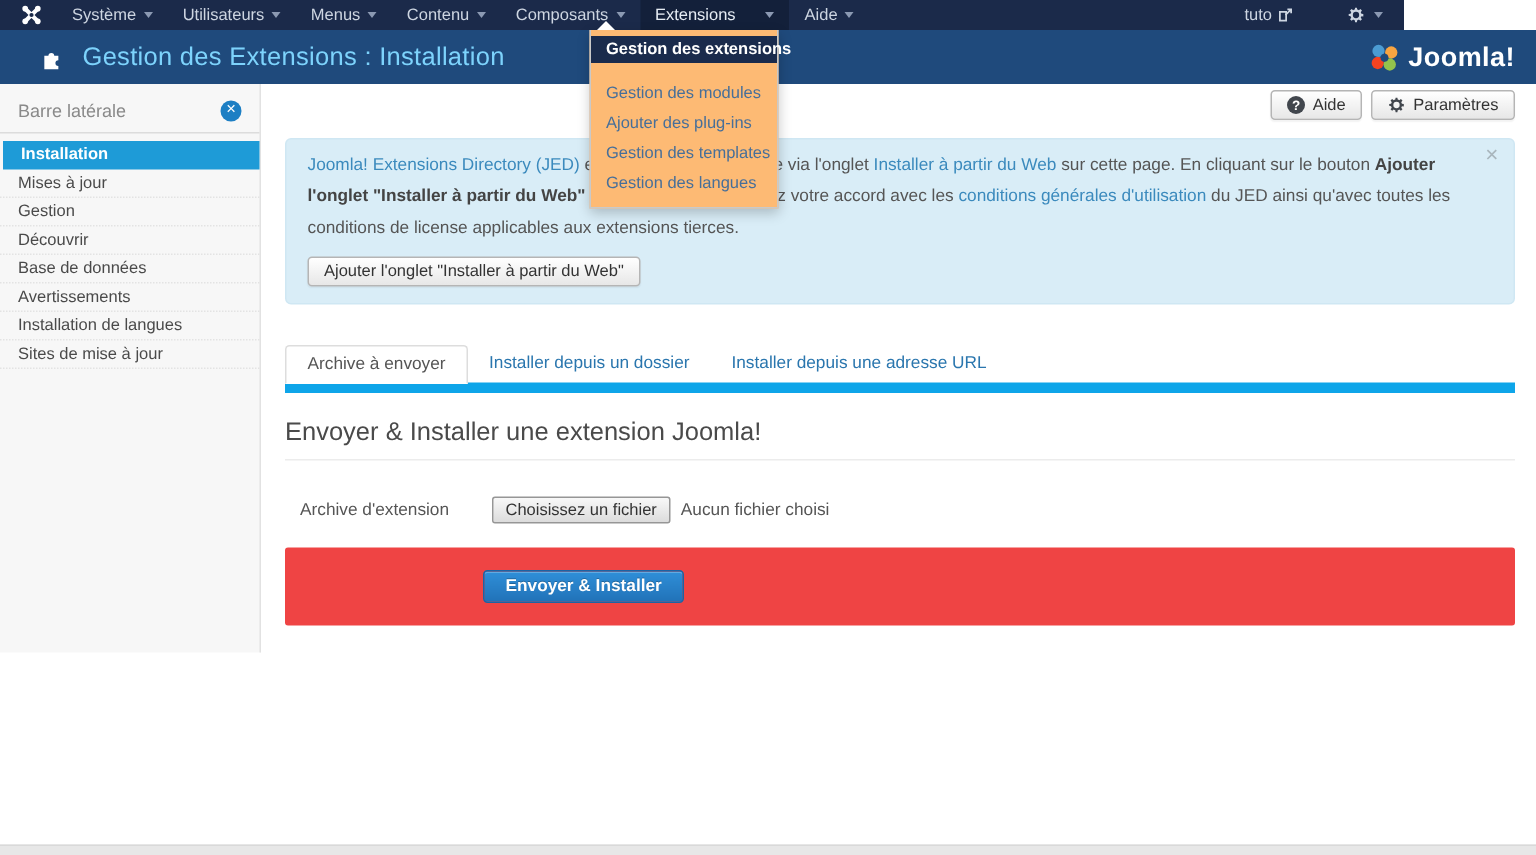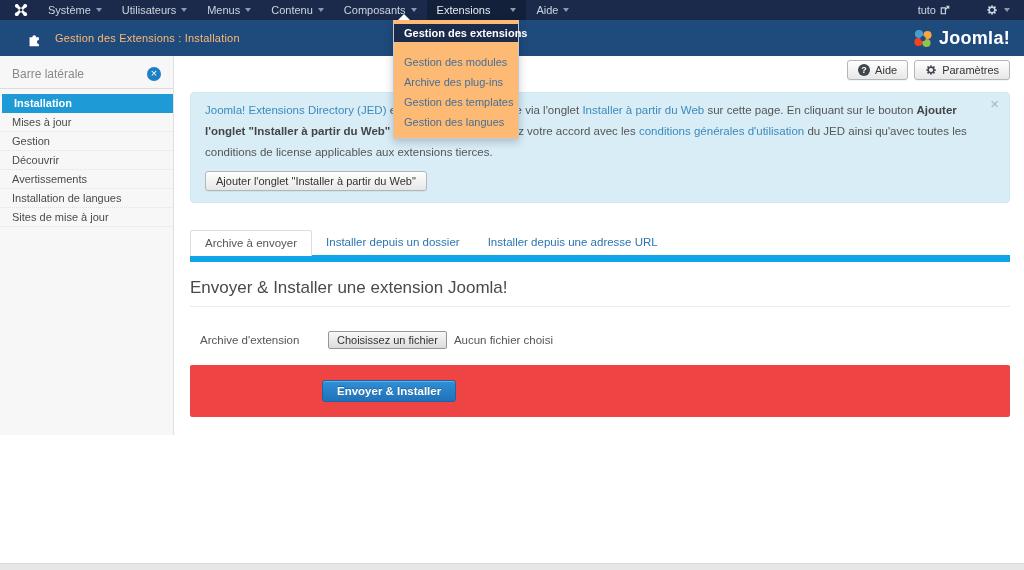--- a/index.html
+++ b/index.html
@@ -4,21 +4,21 @@
 <style>
   * { margin:0; padding:0; box-sizing:border-box; }
   html,body { width:1024px; height:570px; }
   body {
     position:relative; overflow:hidden; background:#fff;
     font-family:"Liberation Sans", sans-serif; color:#555;
   }
 
   
   .topbar {
-    position:absolute; top:0; left:0; width:1024px; height:20px;
+    position:absolute; top:0; left:0; width:936px; height:20px;
     background:#1b2a4a; display:flex; align-items:stretch;
     font-size:11px; color:#cdd5e1; z-index:40;
   }
   .topbar .brand { display:flex; align-items:center; padding:0 10px 0 14px; }
   .topbar .menus { display:flex; }
   .top-menu-item {
     display:flex; align-items:center; gap:5px; padding:0 10px; cursor:pointer;
     line-height:20px;
   }
   .top-menu-item.active { background:#13203a; color:#e6ecf4;gap:20px; }
@@ -30,21 +30,21 @@
   .topbar .spacer { flex:1; }
   .topbar .user-link { display:flex; align-items:center; gap:4px; padding:0 8px; margin-right:22px; cursor:pointer; }
   .topbar .gear-menu { display:flex; align-items:center; gap:6px; padding:0 14px 0 6px; cursor:pointer; }
 
   
   .headerbar {
     position:absolute; top:20px; left:0; width:1024px; height:36px;
     background:#1f4a7c; display:flex; align-items:center; z-index:10;
   }
   .headerbar .page-title-wrap { display:flex; align-items:center; gap:11px; padding-left:27px; }
-  .headerbar .page-title { color:#fdba74; font-size:11px; letter-spacing:.2px; }
+  .headerbar .page-title { color:#7dd3fc; font-size:17px; letter-spacing:.2px; }
   .headerbar .spacer { flex:1; }
   .joomla-logo { display:flex; align-items:center; gap:5px; padding-right:14px; }
   .joomla-logo .logo-text { color:#fff; font-size:18px; font-weight:bold; letter-spacing:.3px; }
 
   
   .dropdown {
     position:absolute; top:20px; left:393px; width:126px; z-index:60;
     background:#fdba74; border:1px solid #c9c9c9; border-top:none;
     box-shadow:0 3px 8px rgba(0,0,0,.22); padding:4px 0 6px 0;
   }
@@ -247,21 +247,21 @@
         <circle cx="11" cy="11.5" r="2.6" fill="#1f4a7c"></circle>
       </svg>
     </span>
     <span class="logo-text">Joomla!</span>
   </div>
 </div>
 
 <div class="dropdown">
   <div class="dropdown-item active">Gestion des extensions</div>
   <div class="dropdown-item">Gestion des modules</div>
-  <div class="dropdown-item">Archive des plug-ins</div>
+  <div class="dropdown-item">Ajouter des plug-ins</div>
   <div class="dropdown-item">Gestion des templates</div>
   <div class="dropdown-item">Gestion des langues</div>
 </div>
 
 <div class="toolbar-row">
   <button class="btn">
     <span class="icon-help-circle">?</span>
     <span>Aide</span>
   </button>
   <button class="btn">
@@ -277,20 +277,21 @@
 <div class="sidebar">
   <div class="sidebar-head">
     <span>Barre latérale</span>
     <span class="sidebar-close">×</span>
   </div>
   <div class="sidebar-items">
     <div class="sb-item active">Installation</div>
     <div class="sb-item">Mises à jour</div>
     <div class="sb-item">Gestion</div>
     <div class="sb-item">Découvrir</div>
+    <div class="sb-item">Base de données</div>
     <div class="sb-item">Avertissements</div>
     <div class="sb-item">Installation de langues</div>
     <div class="sb-item">Sites de mise à jour</div>
   </div>
 </div>
 
 <div class="content">
 
   <div class="notice">
     <span class="notice-close">×</span>

